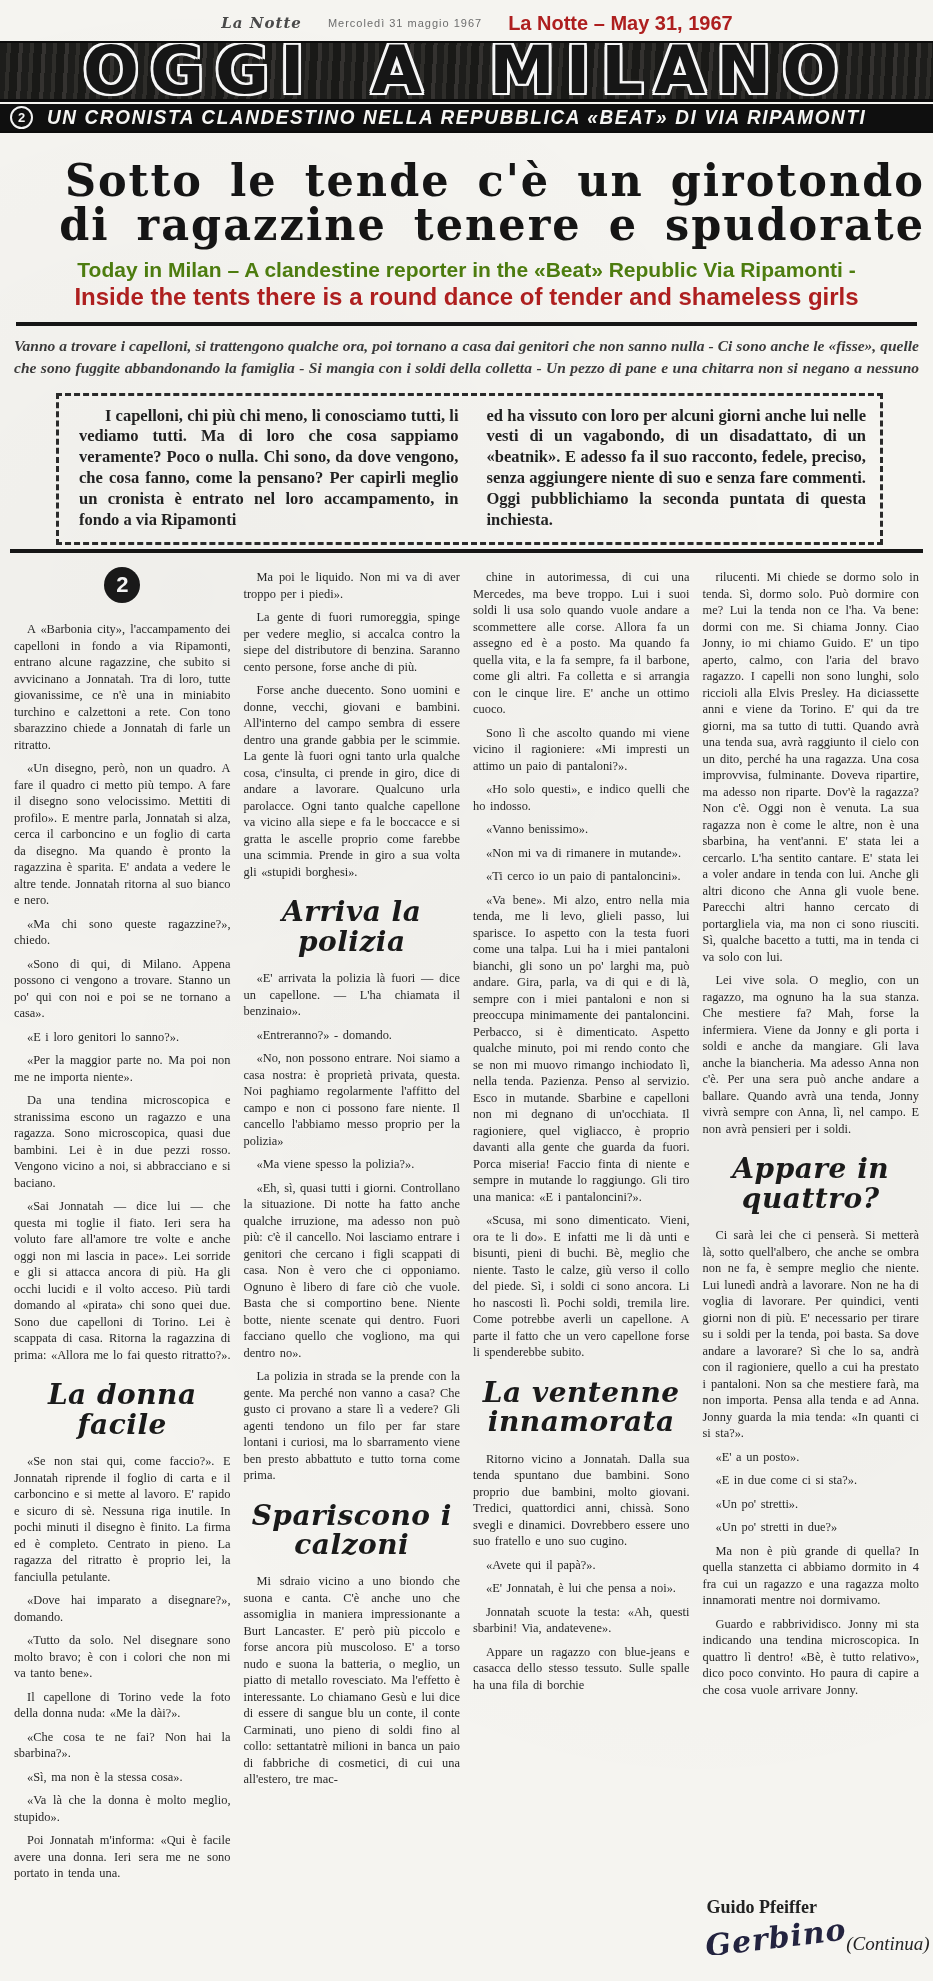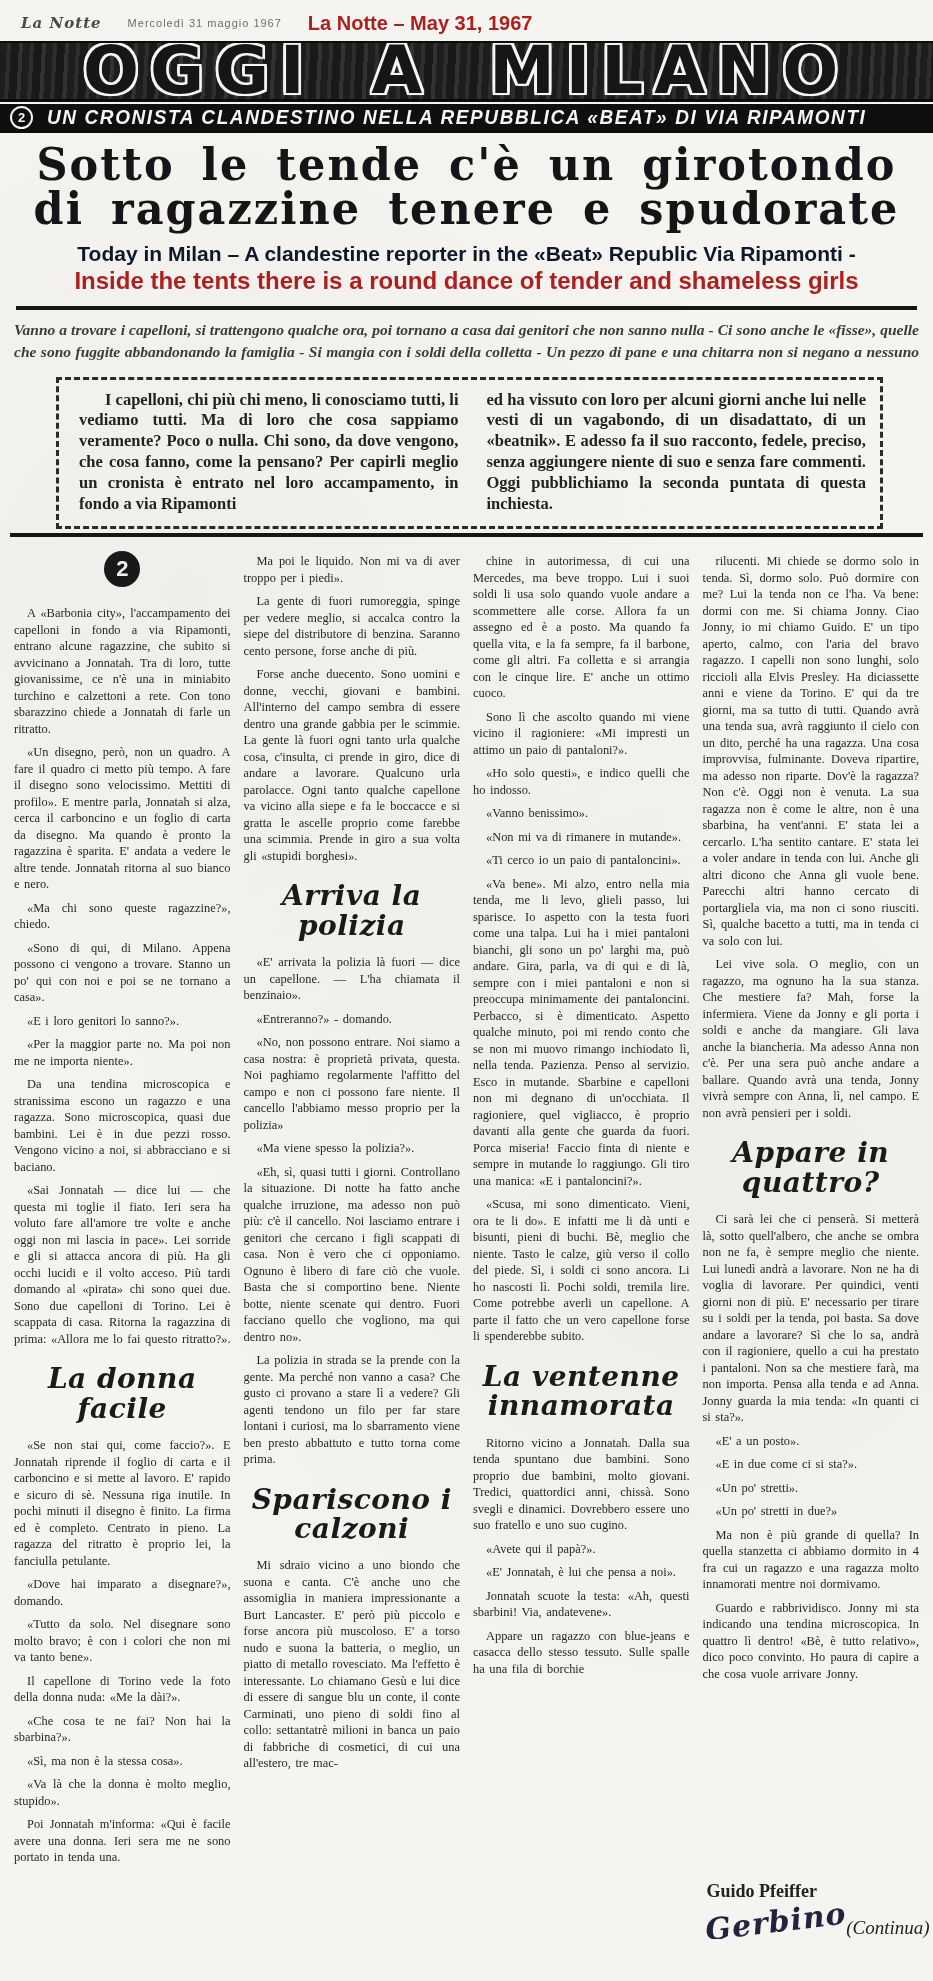--- a/index.html
+++ b/index.html
@@ -5,21 +5,21 @@
   html,body{margin:0;padding:0;}
   body{
     width:933px;height:1981px;overflow:hidden;position:relative;
     background:
       radial-gradient(circle at 20% 30%, rgba(0,0,0,0.025), transparent 40%),
       radial-gradient(circle at 75% 60%, rgba(0,0,0,0.03), transparent 45%),
       #f5f4f0;
     font-family:"Liberation Serif", serif;color:#1e1e1e;
   }
   
-  .masthead{height:30px;display:flex;align-items:center;justify-content:flex-start;gap:26px;padding-top:8px;padding-left:21px;}
+  .masthead{height:30px;display:flex;align-items:center;justify-content:center;gap:26px;padding-top:8px;padding-left:21px;}
   .paper-name{font-family:"DejaVu Serif",serif;font-weight:bold;font-style:italic;font-size:15px;color:#4a4a4a;letter-spacing:1px;}
   .date-line{font-family:"Liberation Sans",sans-serif;font-size:11px;color:#6d6d6d;letter-spacing:1px;}
   .red-note{font-family:"Liberation Sans",sans-serif;font-weight:bold;font-size:20px;color:#ae1f1f;}
   
   .banner{
     height:56px;margin-top:3px;display:flex;align-items:center;justify-content:center;overflow:hidden;
     background:repeating-linear-gradient(93deg,#1d1d1b 0 7px,#2e2d2a 7px 11px,#191917 11px 19px,#343230 19px 23px);
     border-top:2px solid #0c0c0c;border-bottom:3px solid #0c0c0c;
   }
   .banner-title{
@@ -28,21 +28,21 @@
     transform:scale(1.22,1.22);transform-origin:center;
     text-shadow:0 0 3px #fff, 2px 0 0 #f2f2f2,-2px 0 0 #f2f2f2,0 2px 0 #f2f2f2,0 -2px 0 #f2f2f2,2px 2px 0 #fff,-2px -2px 0 #fff,2px -2px 0 #fff,-2px 2px 0 #fff;
   }
   
   .kicker{height:27px;margin:2px 0 0 0;background:#0f0f0f;display:flex;align-items:center;gap:14px;padding:0 10px;border-bottom:2px solid #0c0c0c;}
   .kicker-badge{flex:0 0 auto;width:19px;height:19px;border:2px solid #f3f3f3;border-radius:50%;display:flex;align-items:center;justify-content:center;
     font-family:"Liberation Sans",sans-serif;font-weight:bold;font-size:13px;color:#f3f3f3;background:#0f0f0f;}
   .kicker-text{flex:1;font-family:"Liberation Sans",sans-serif;font-style:italic;font-weight:bold;font-size:19px;color:#f5f5f3;
     letter-spacing:1.6px;white-space:nowrap;transform:scaleY(1.08);}
   
-  .headline{text-align:center;padding:10px 8px 2px 8px;}
+  .headline{text-align:right;padding:26px 8px 2px 8px;}
   .headline div{
     font-family:"DejaVu Serif",serif;font-weight:bold;font-size:43px;line-height:1.02;color:#151515;
     letter-spacing:2px;word-spacing:10px;transform:scaleY(1.04);
   }
   
   .translation{text-align:center;padding:8px 6px 4px 6px;}
   .translation .t1{font-family:"Liberation Sans",sans-serif;font-weight:bold;font-size:21px;line-height:1.25;}
   .translation .t2{font-family:"Liberation Sans",sans-serif;font-weight:bold;font-size:24px;line-height:1.2;}
   .rule{height:4px;background:#161616;margin:6px 16px 0 16px;}
   .rule2{height:4px;background:#161616;margin:4px 10px 0 10px;}
@@ -98,21 +98,21 @@
   <span class="kicker-badge">2</span>
   <span class="kicker-text">UN CRONISTA CLANDESTINO NELLA REPUBBLICA «BEAT» DI VIA RIPAMONTI</span>
 </div>
 
 <div class="headline">
   <div>Sotto le tende c'è un girotondo</div>
   <div>di ragazzine tenere e spudorate</div>
 </div>
 
 <div class="translation">
-  <div class="t1" style="color: #0f172a;">Today in Milan – A clandestine reporter in the  «Beat» Republic Via Ripamonti -</div>
+  <div class="t1" style="color: #4d7c0f;">Today in Milan – A clandestine reporter in the  «Beat» Republic Via Ripamonti -</div>
   <div class="t2" style="color: rgb(174, 31, 31);">Inside the tents there is a round dance of tender and shameless girls</div>
 </div>
 
 <div class="rule"></div>
 
 <p class="standfirst">Vanno a trovare i capelloni, si trattengono qualche ora, poi tornano a casa dai genitori che non sanno nulla - Ci sono anche le «fisse», quelle che sono fuggite abbandonando la famiglia - Si mangia con i soldi della colletta - Un pezzo di pane e una chitarra non si negano a nessuno</p>
 
 <div class="lead-box">
   <p>I capelloni, chi più chi meno, li conosciamo tutti, li vediamo tutti. Ma di loro che cosa sappiamo veramente? Poco o nulla. Chi sono, da dove vengono, che cosa fanno, come la pensano? Per capirli meglio un cronista è entrato nel loro accampamento, in fondo a via Ripamonti</p>
   <p>ed ha vissuto con loro per alcuni giorni anche lui nelle vesti di un vagabondo, di un disadattato, di un «beatnik». E adesso fa il suo racconto, fedele, preciso, senza aggiungere niente di suo e senza fare commenti. Oggi pubblichiamo la seconda puntata di questa inchiesta.</p>

